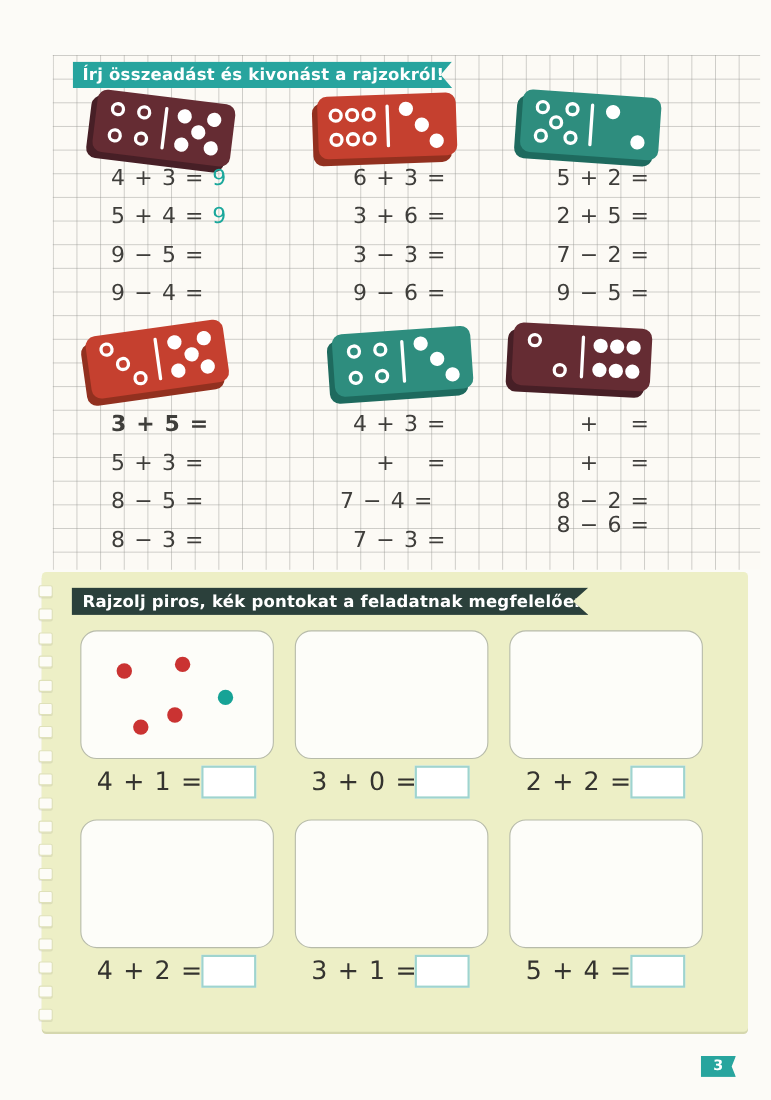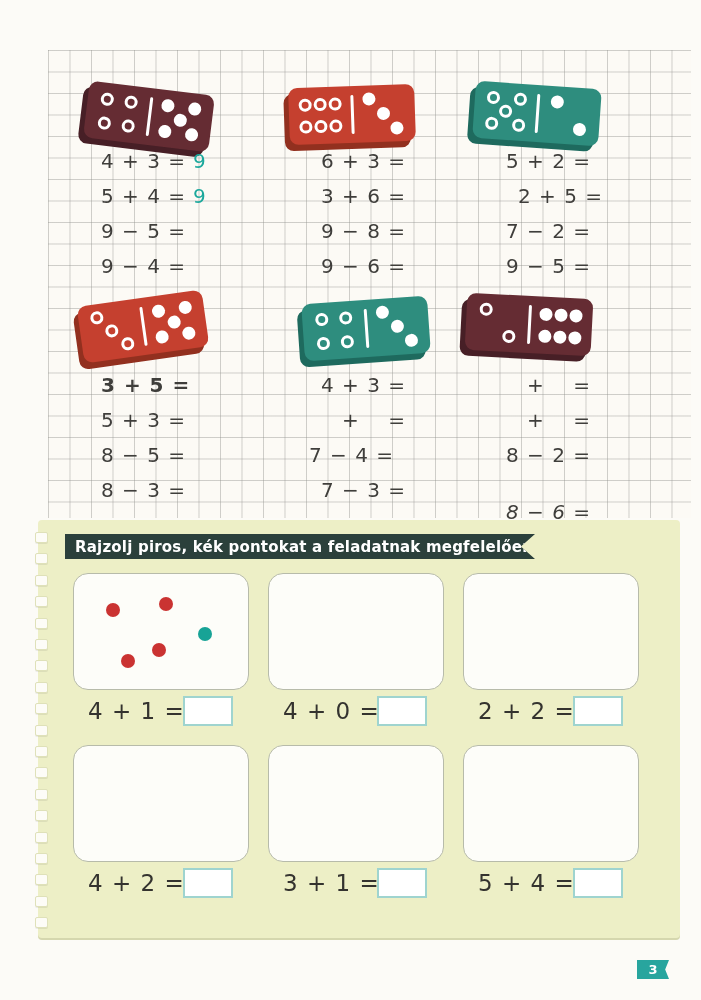--- a/index.html
+++ b/index.html
@@ -85,20 +85,23 @@
     clip-path:polygon(0 0,100% 0,88% 50%,100% 100%,0 100%);
   }
 </style>
 </head>
 <body>
 
 <div class="sheet">
 
   <div class="grid-paper"></div>
 
+  <div class="ribbon top">
+    <span>Írj összeadást és kivonást a rajzokról!</span>
+  </div>
 
   <div id="dominoes">
       <div class="domino" style="left: 86px; top: 88px; background: rgb(101, 44, 51); transform: rotate(7deg); box-shadow: rgb(71, 31, 38) -5px 6px 0px;">
         <div class="half">
           <div class="pip hollow" style="left: calc(30% - 6.5px); top: calc(27% - 6.5px);"></div>
           <div class="pip hollow" style="left: calc(70% - 6.5px); top: calc(27% - 6.5px);"></div>
           <div class="pip hollow" style="left: calc(30% - 6.5px); top: calc(73% - 6.5px);"></div>
           <div class="pip hollow" style="left: calc(70% - 6.5px); top: calc(73% - 6.5px);"></div>
         </div>
         <div class="divider"></div>
@@ -185,55 +188,55 @@
         </div>
       </div>
     </div>
   <div id="eq-top">
       <div class="eq" style="left: 101px; top: 150px;"><span>4 + 3 =</span><span class="ans">9</span></div>
       <div class="eq" style="left: 101px; top: 185px;"><span>5 + 4 =</span><span class="ans">9</span></div>
       <div class="eq" style="left: 101px; top: 220px;"><span>9 − 5 =</span></div>
       <div class="eq" style="left: 101px; top: 255px;"><span>9 − 4 =</span></div>
       <div class="eq" style="left: 321px; top: 150px;"><span>6 + 3 =</span></div>
       <div class="eq" style="left: 321px; top: 185px;"><span>3 + 6 =</span></div>
-      <div class="eq" style="left: 321px; top: 220px;"><span>9 − 8 =</span></div>
+      <div class="eq" style="left: 321px; top: 220px;"><span>3 − 3 =</span></div>
       <div class="eq" style="left: 321px; top: 255px;"><span>9 − 6 =</span></div>
       <div class="eq" style="left: 506px; top: 150px;"><span>5 + 2 =</span></div>
-      <div class="eq" style="left: 506px; top: 185px; margin-left: 12px;"><span>2 + 5 =</span></div>
+      <div class="eq" style="left: 506px; top: 185px;"><span>2 + 5 =</span></div>
       <div class="eq" style="left: 506px; top: 220px;"><span>7 − 2 =</span></div>
       <div class="eq" style="left: 506px; top: 255px;"><span>9 − 5 =</span></div>
       <div class="eq" style="left: 101px; top: 374px; font-weight: bold;"><span>3 + 5 =</span></div>
       <div class="eq" style="left: 101px; top: 409px;"><span>5 + 3 =</span></div>
       <div class="eq" style="left: 101px; top: 444px;"><span>8 − 5 =</span></div>
       <div class="eq" style="left: 101px; top: 479px;"><span>8 − 3 =</span></div>
       <div class="eq" style="left: 321px; top: 374px;"><span>4 + 3 =</span></div>
       <div class="eq" style="left: 321px; top: 409px;"><span>  +   =</span></div>
       <div class="eq" style="left: 309px; top: 444px;"><span>7 − 4 =</span></div>
       <div class="eq" style="left: 321px; top: 479px;"><span>7 − 3 =</span></div>
       <div class="eq" style="left: 506px; top: 374px;"><span>  +   =</span></div>
       <div class="eq" style="left: 506px; top: 409px;"><span>  +   =</span></div>
       <div class="eq" style="left: 506px; top: 444px;"><span>8 − 2 =</span></div>
-      <div class="eq" style="left: 506px; top: 501px; font-style: italic;"><span>8 − 6 =</span></div>
+      <div class="eq" style="left: 506px; top: 466px;"><span>8 − 6 =</span></div>
     </div>
 
   <div class="yellow-page" id="yellow-page">
     <div class="ribbon bottom" style="left:27px;top:14px;">
       <span>Rajzolj piros, kék pontokat a feladatnak megfelelően!</span>
     </div>
   <div class="draw-box" style="left: 35px; top: 53px;">
         <div class="dot" style="left: 32px; top: 29px; background: rgb(202, 51, 50);"></div>
         <div class="dot" style="left: 85px; top: 23px; background: rgb(202, 51, 50);"></div>
         <div class="dot" style="left: 124px; top: 53px; background: rgb(23, 163, 150);"></div>
         <div class="dot" style="left: 78px; top: 69px; background: rgb(202, 51, 50);"></div>
         <div class="dot" style="left: 47px; top: 80px; background: rgb(202, 51, 50);"></div>
       </div>
       <div class="beq" style="left: 50px; top: 177px;"><span>4 + 1 =</span></div>
       <div class="ans-box" style="left: 145px; top: 176px;"></div>
       <div class="draw-box" style="left: 230px; top: 53px;"></div>
-      <div class="beq" style="left: 245px; top: 177px;"><span>4 + 0 =</span></div>
+      <div class="beq" style="left: 245px; top: 177px;"><span>3 + 0 =</span></div>
       <div class="ans-box" style="left: 339px; top: 176px;"></div>
       <div class="draw-box" style="left: 425px; top: 53px;"></div>
       <div class="beq" style="left: 440px; top: 177px;"><span>2 + 2 =</span></div>
       <div class="ans-box" style="left: 535px; top: 176px;"></div>
       <div class="draw-box" style="left: 35px; top: 225px;"></div>
       <div class="beq" style="left: 50px; top: 349px;"><span>4 + 2 =</span></div>
       <div class="ans-box" style="left: 145px; top: 348px;"></div>
       <div class="draw-box" style="left: 230px; top: 225px;"></div>
       <div class="beq" style="left: 245px; top: 349px;"><span>3 + 1 =</span></div>
       <div class="ans-box" style="left: 339px; top: 348px;"></div>

